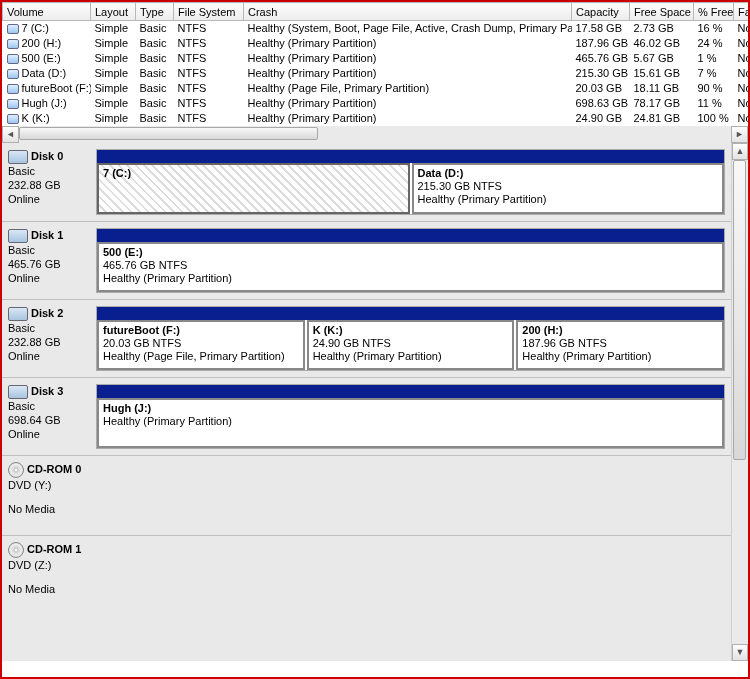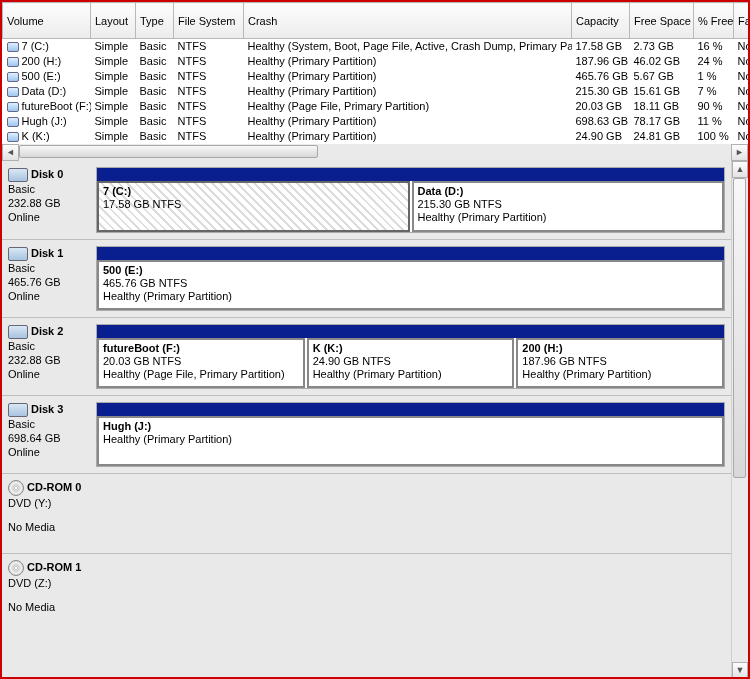--- a/index.html
+++ b/index.html
@@ -15,21 +15,21 @@
     color: #000;
   }
   
   .vol-table { width: 100%; border-collapse: collapse; table-layout: fixed; }
   .vol-table th {
     background: linear-gradient(#fdfdfd,#ececec);
     border: 1px solid #b8b8b8;
     font-weight: normal;
     text-align: left;
     padding: 2px 4px;
-    height: 36px;
+    height: 18px;
     white-space: nowrap;
     overflow: hidden;
   }
   .vol-table td {
     padding: 1px 4px;
     height: 15px;
     white-space: nowrap;
     overflow: hidden;
   }
   .disk-icon {
@@ -269,21 +269,20 @@
           <div><span class="hw-icon"></span><span class="hdr">Disk 0</span></div>
           <div>Basic</div>
           <div>232.88 GB</div>
           <div>Online</div>
         </div>
         <div class="part-area">
           <div class="stripe"></div>
           <div class="part-boxes">
             <div class="part selected">
               <div class="pname">7  (C:)</div>
-              <div>17.58 GB NTFS</div>
             </div>
             <div class="part">
               <div class="pname">Data  (D:)</div>
               <div>215.30 GB NTFS</div>
               <div>Healthy (Primary Partition)</div>
             </div>
           </div>
         </div>
       </div>
       <div class="disk-row">

